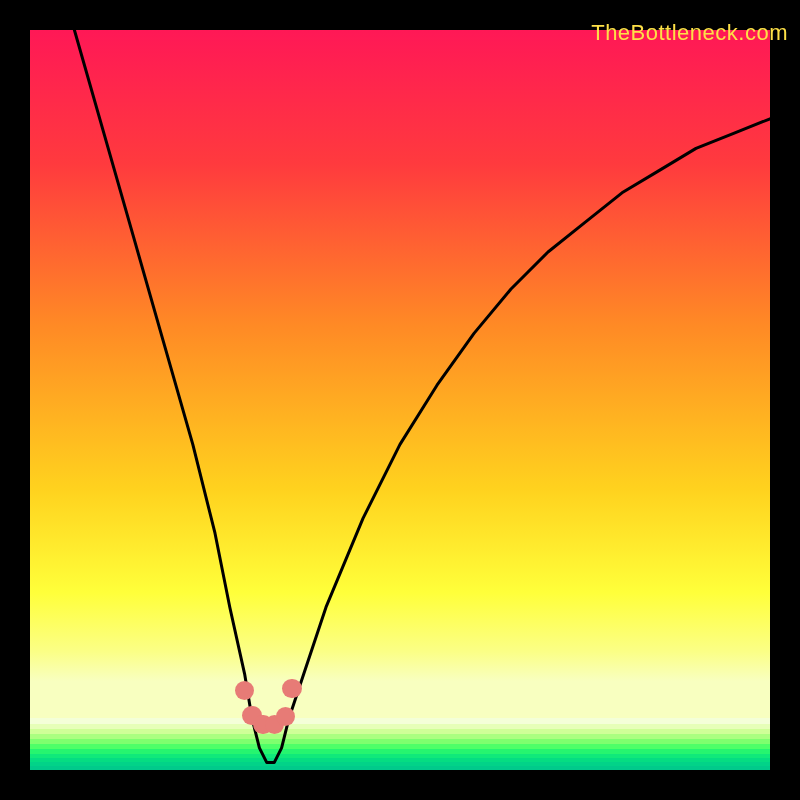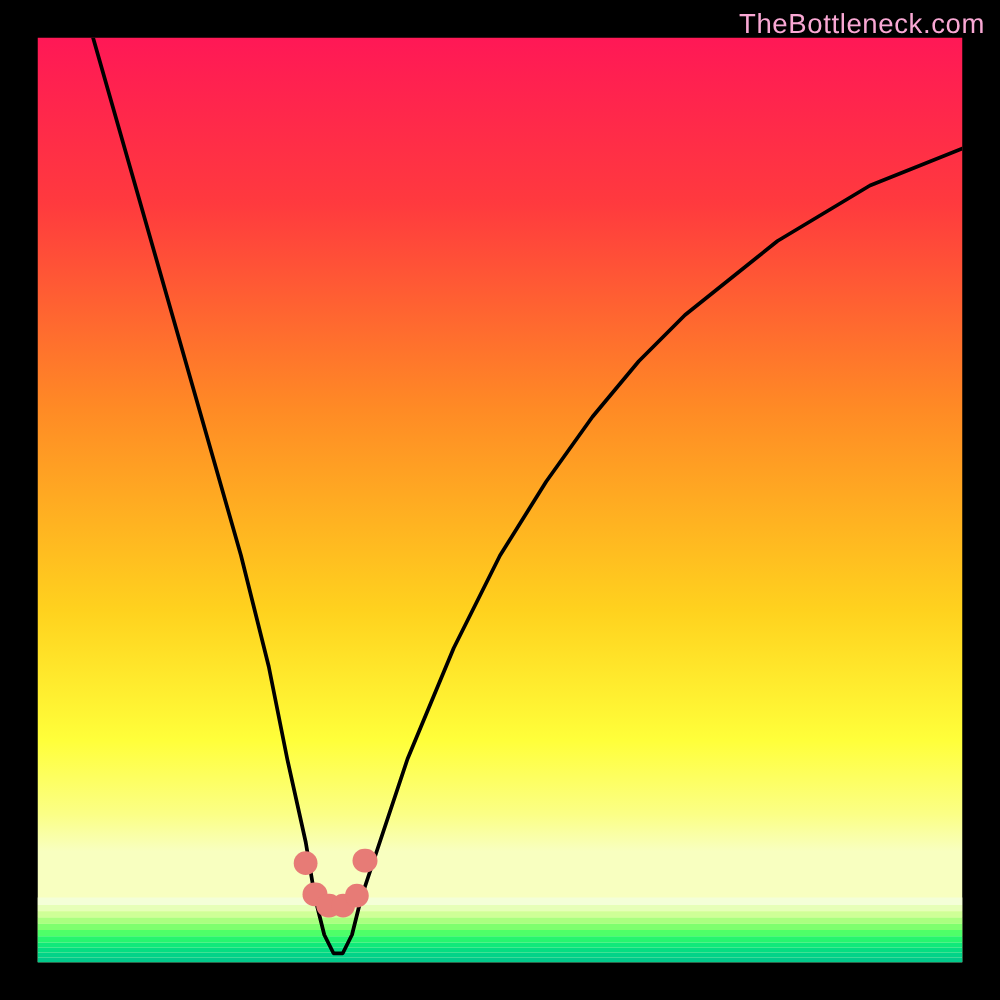--- a/index.html
+++ b/index.html
@@ -41,23 +41,23 @@
     width: 740px;
     height: 740px;
   }
   .marker {
     position: absolute;
     border-radius: 50%;
     background: #e77b76;
   }
   .watermark {
     position: absolute;
-    top: 6px;
+    top: 20px;
     right: 12px;
-    color: #f9a8d4;
+    color: #fde047;
     font-family: Arial, Helvetica, sans-serif;
     font-size: 22px;
     letter-spacing: 0.5px;
   }
 </style>
 </head>
 <body>
 
 <div class="frame">
   <div class="gradient" id="grad" style="background: linear-gradient(rgb(255, 24, 86) 0%, rgb(255, 58, 62) 18%, rgb(255, 138, 37) 40%, rgb(255, 210, 30) 62%, rgb(255, 255, 58) 76%, rgb(251, 255, 134) 84%, rgb(248, 255, 192) 88%);"></div>

